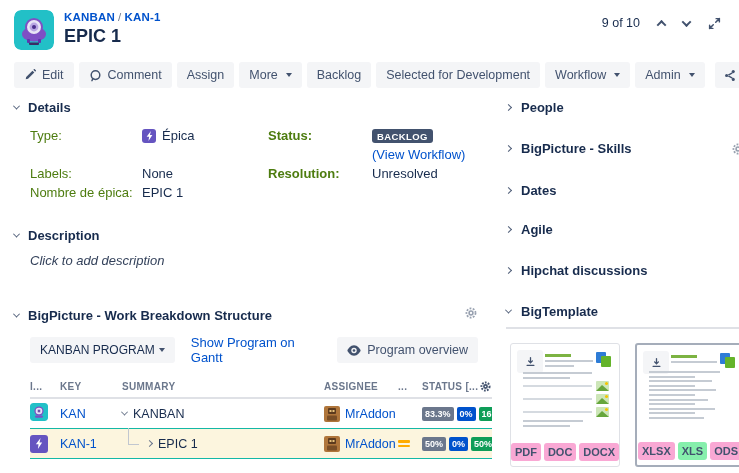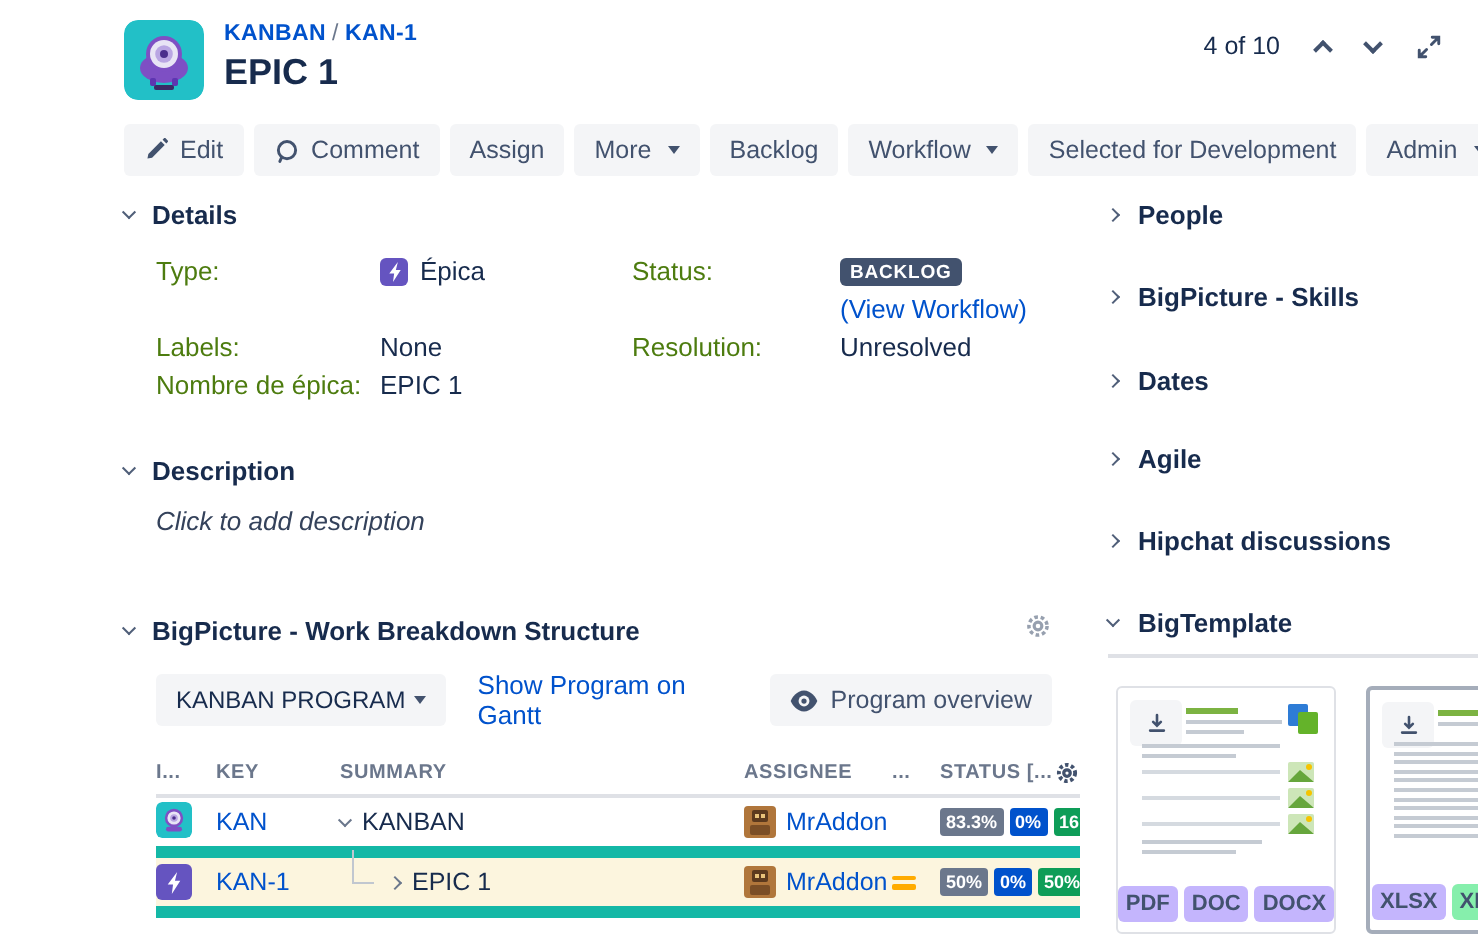--- a/index.html
+++ b/index.html
@@ -1,21 +1,21 @@
 <!DOCTYPE html>
 <html><head>
 <meta charset="utf-8">
 <style>
   * { margin:0; padding:0; box-sizing:border-box; }
   html,body { width:739px; height:473px; }
   body {
     font-family:"Liberation Sans", sans-serif;
     font-size:13px; color:#172B4D; background:#fff; overflow:hidden;
   }
-  .page { position:relative; width:739px; height:473px;padding-left:48px; }
+  .page { position:relative; width:739px; height:473px; }
 
   
   .header { display:flex; align-items:flex-start; padding:10px 14px 0 14px; position:relative; }
   .issue-avatar { width:40px; height:40px; border-radius:7px; flex:0 0 40px; }
   .header-text { margin-left:10px; padding-top:1px; }
   .breadcrumb { font-size:11.5px; font-weight:bold; letter-spacing:.2px; }
   .breadcrumb a { color:#0052CC; text-decoration:none; cursor:pointer; }
   .breadcrumb .sep { color:#6B778C; font-weight:normal; padding:0 3px; }
   .page-title { font-size:18px; font-weight:bold; color:#172B4D; margin-top:3px; }
   .header-right { position:absolute; right:18px; top:16px; display:flex; align-items:center; gap:18px; color:#42526E; }
@@ -43,21 +43,21 @@
 
   .sec-h { display:flex; align-items:center; gap:9px; font-weight:bold; font-size:13px; color:#172B4D; cursor:pointer; }
 
   
   .details-grid { display:flex; margin:11px 0 0 16px; }
   .dcol1 { width:238px; flex:0 0 238px; }
   .dcol2 { flex:1; }
   .frow { display:flex; align-items:center; height:19px; }
   .flabel { color:#4d7c0f; }
   .dcol1 .flabel { width:112px; flex:0 0 112px; }
-  .dcol2 .flabel { width:104px; flex:0 0 104px; }
+  .dcol2 .flabel { width:104px; flex:0 0 104px;font-weight:bold; }
   .fvalue { display:flex; align-items:center; gap:6px; }
   .link { color:#0052CC; text-decoration:none; cursor:pointer; }
   .status-badge { background:#42526E; color:#fff; font-size:9.5px; font-weight:bold; letter-spacing:.4px; padding:2px 5px 1px; border-radius:3px; }
   .prio-medium { width:12px; height:9px; display:inline-block; position:relative; }
   .prio-medium::before, .prio-medium::after { content:""; position:absolute; left:0; width:12px; height:2.6px; background:#FFAB00; border-radius:1px; }
   .prio-medium::before { top:1px; } .prio-medium::after { top:5.6px; }
   .epic-chip { width:14px; height:14px; border-radius:3px; background:#6554C0; display:inline-flex; align-items:center; justify-content:center; }
 
   
   .desc-sec { margin-top:26px; }
@@ -65,21 +65,21 @@
 
   
   .wbs-sec { margin-top:40px; position:relative; }
   .wbs-gear { position:absolute; right:14px; top:-2px; }
   .wbs-controls { display:flex; align-items:center; margin:12px 0 10px 16px; gap:16px; }
   .dropdown { background:#F4F5F7; border-radius:3px; height:26px; width:172px; padding:0 10px;
               display:inline-flex; align-items:center; justify-content:space-between; font-size:12px; color:#172B4D; cursor:pointer; }
   .wbs-controls .spacer { flex:1; }
 
   .wbs-table { margin-left:16px; width:462px; }
-  .trow { display:grid; grid-template-columns:30px 62px 1fr 74px 24px 70px; align-items:center; height:30px; border-bottom:6px solid #14b8a6; }
+  .trow { display:grid; grid-template-columns:30px 62px 1fr 74px 24px 70px; align-items:center; height:30px; border-bottom:1px solid #14b8a6; }
   .trow.thead { height:24px; border-bottom:2px solid #DFE1E6; }
   .th { font-size:10px; font-weight:bold; color:#6B778C; letter-spacing:.3px; white-space:nowrap; overflow:hidden; }
   .th.status-h { display:flex; align-items:center; justify-content:space-between; overflow:visible; }
   .trow.hl { background:#FCF5DE; }
   .cell-key { font-size:12.5px; }
   .cell-summary { display:flex; align-items:center; gap:6px; font-size:12.5px; color:#172B4D; }
   .cell-assignee { display:flex; align-items:center; gap:5px; font-size:12.5px; overflow:hidden; white-space:nowrap; }
   .cell-status { display:flex; align-items:center; gap:3px; overflow:hidden; white-space:nowrap; }
   .badge { font-size:9px; font-weight:bold; color:#fff; padding:2px 3px; border-radius:2px; flex:0 0 auto; }
   .badge.gray { background:#6B778C; }
@@ -106,21 +106,21 @@
   .pv .l.s { width:60%; }
   .pv-body { position:absolute; top:28px; left:12px; right:10px; }
   .pv-row { display:flex; align-items:center; gap:4px; margin-bottom:3px; }
   .pv-row .lab { height:2px; background:#D5DAE0; flex:1; }
   .thumb { width:13px; height:10px; background:#CDE6B8; position:relative; border-radius:1px; flex:0 0 13px; }
   .thumb::before { content:""; position:absolute; right:1px; top:1px; width:3px; height:3px; border-radius:50%; background:#F5C400; }
   .thumb::after { content:""; position:absolute; left:0; bottom:0; width:0; height:0; border-left:6px solid transparent; border-right:7px solid transparent; border-bottom:6px solid #66A63C; }
   .tl { height:2px; background:#C5CBD3; margin-bottom:2.6px; }
   .tl.s { width:55%; }
   .fmt-row { position:absolute; bottom:5px; left:3px; right:3px; display:flex; gap:3px; justify-content:center; }
-  .fmt { background:#c4b5fd; border-radius:3px; padding:3px 4px; font-size:11px; font-weight:bold; color:#42526E; cursor:pointer; white-space:nowrap; }
+  .fmt { background:#f9a8d4; border-radius:3px; padding:3px 4px; font-size:11px; font-weight:bold; color:#42526E; cursor:pointer; white-space:nowrap; }
   .captions { display:flex; gap:15px; padding-left:4px; }
 </style>
 </head>
 <body>
 
 <div class="page">
 
   <div class="header">
     <svg class="issue-avatar" viewBox="0 0 40 40">
       <rect x="0" y="0" width="40" height="40" rx="7" fill="#22C0C7"></rect>
@@ -133,21 +133,21 @@
       <rect x="24" y="29" width="3" height="4" rx="1" fill="#5E35B1"></rect>
       <rect x="15" y="32.5" width="10" height="2.5" rx="1" fill="#3B2A66"></rect>
     </svg>
     <div class="header-text">
       <div class="breadcrumb">
         <a>KANBAN</a><span class="sep">/</span><a>KAN-1</a>
       </div>
       <div class="page-title">EPIC 1</div>
     </div>
     <div class="header-right">
-      <span class="pager-count">4 of 10</span>
+      <span class="pager-count">9 of 10</span>
       <span class="iconbtn">
           <span class="chev up"></span>
         </span>
       <span class="iconbtn">
           <span class="chev down"></span>
         </span>
       <span class="iconbtn">
         <svg width="13" height="13" viewBox="0 0 16 16" fill="none" stroke="#42526E" stroke-width="1.8" stroke-linecap="round">
           <path d="M9.5 6.5L14 2M14 6V2h-4M6.5 9.5L2 14M2 10v4h4"></path>
         </svg>
@@ -173,25 +173,25 @@
         <span>Assign</span>
       </button>
     <button class="btn">
         <span>More</span>
         <span class="caret"></span>
       </button>
     <button class="btn">
         <span>Backlog</span>
       </button>
     <button class="btn">
+        <span>Selected for Development</span>
+      </button>
+    <button class="btn">
         <span>Workflow</span>
         <span class="caret"></span>
-      </button>
-    <button class="btn">
-        <span>Selected for Development</span>
       </button>
     <button class="btn">
         <span>Admin</span>
         <span class="caret"></span>
       </button>
     <span class="spacer"></span>
     <button class="btn" style="padding:0 8px;">
       <svg width="14" height="13" viewBox="0 0 16 16" fill="#42526E">
           <circle cx="12" cy="3.2" r="1.9"></circle>
           <circle cx="3.8" cy="8" r="1.9"></circle>

